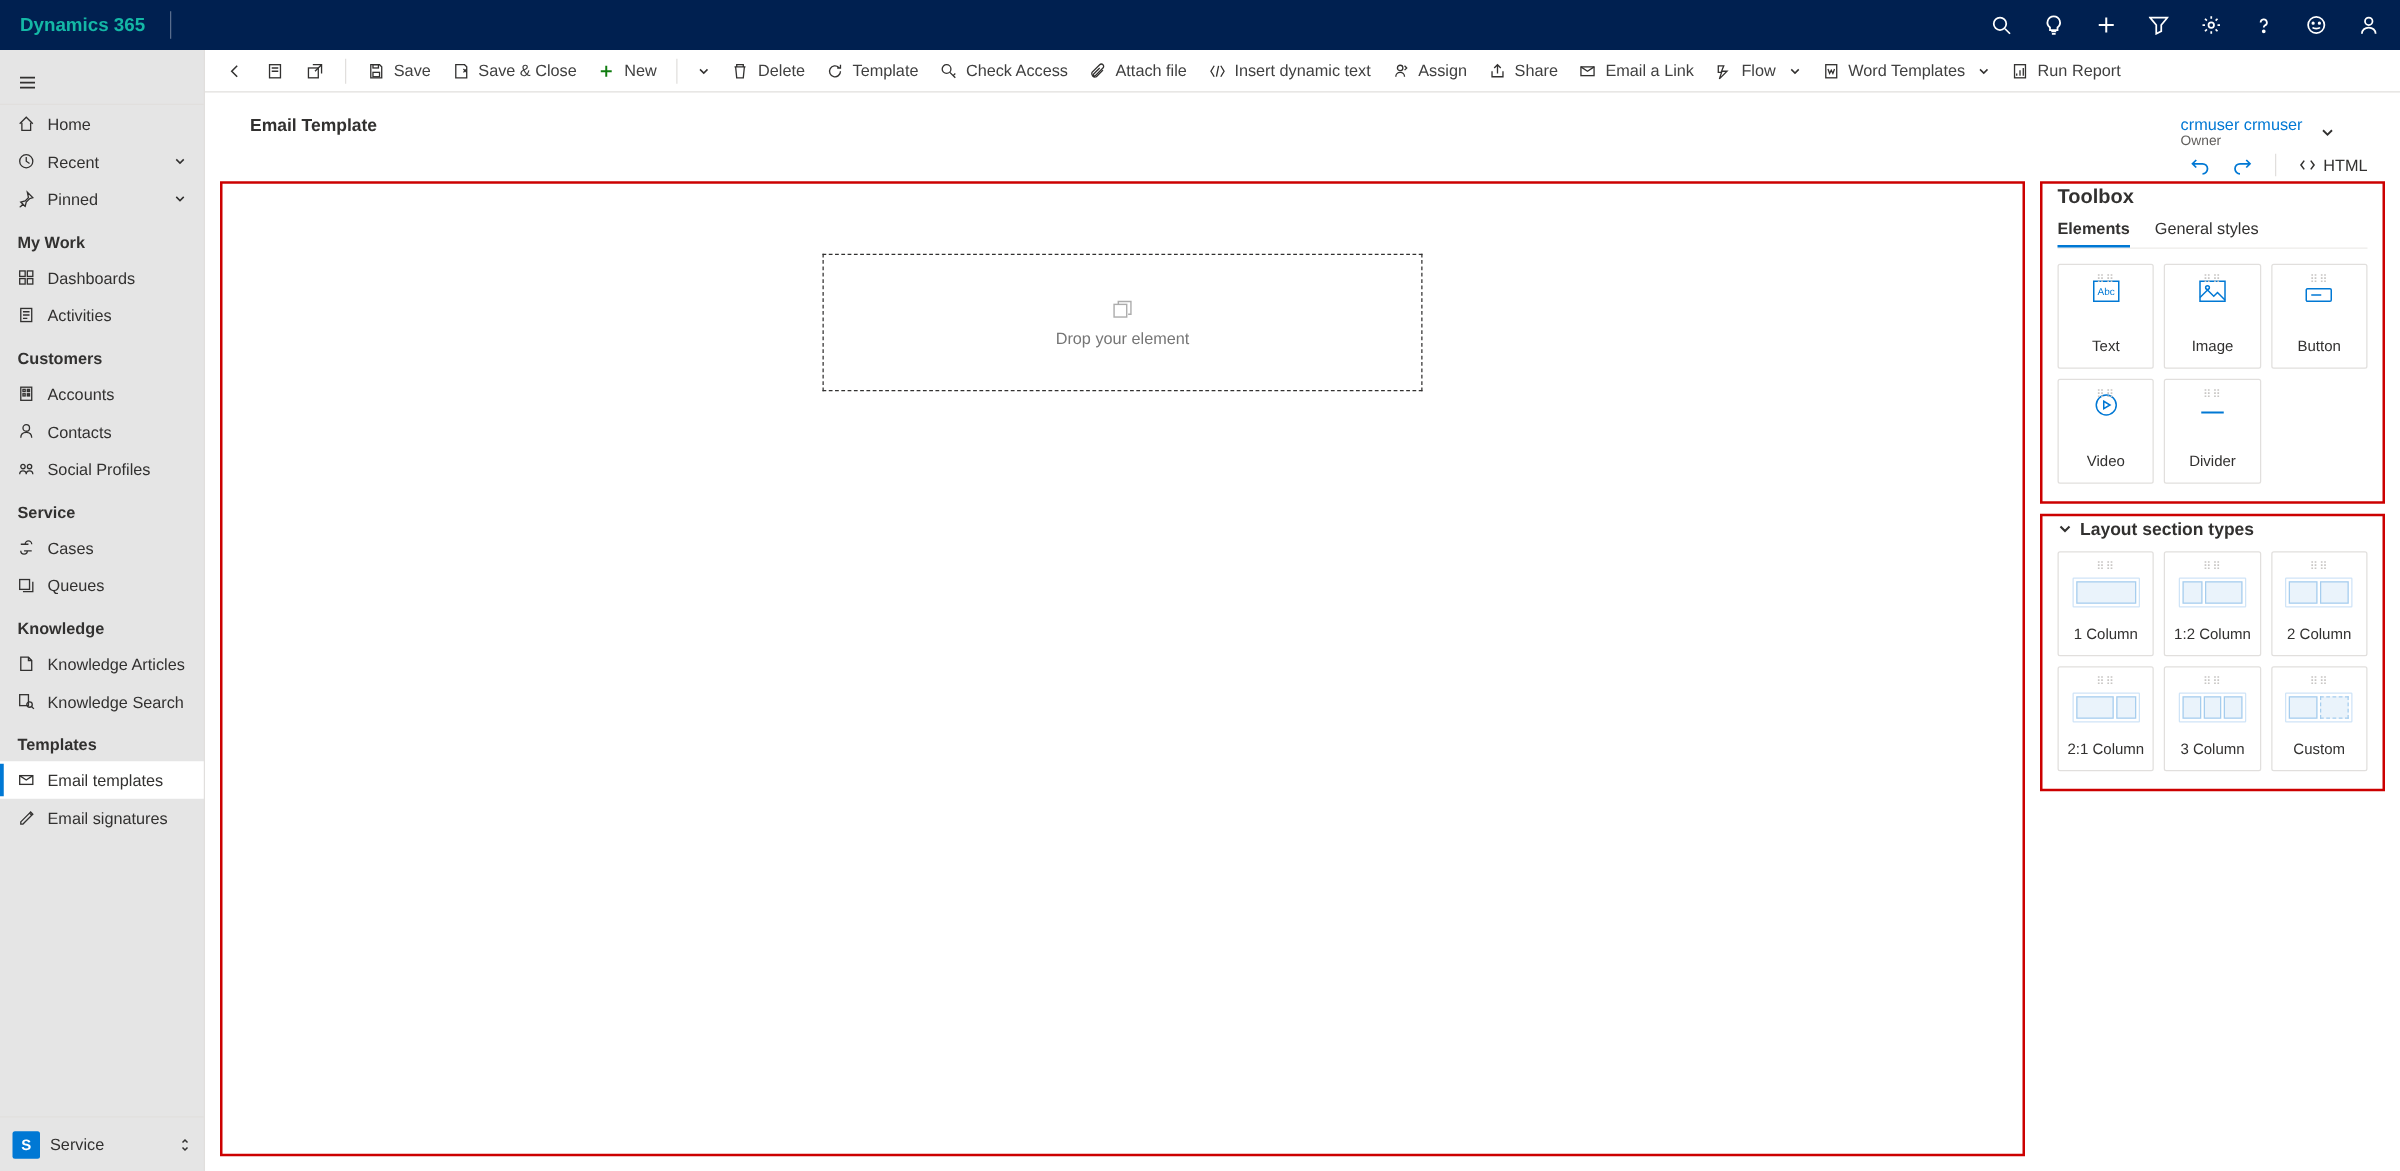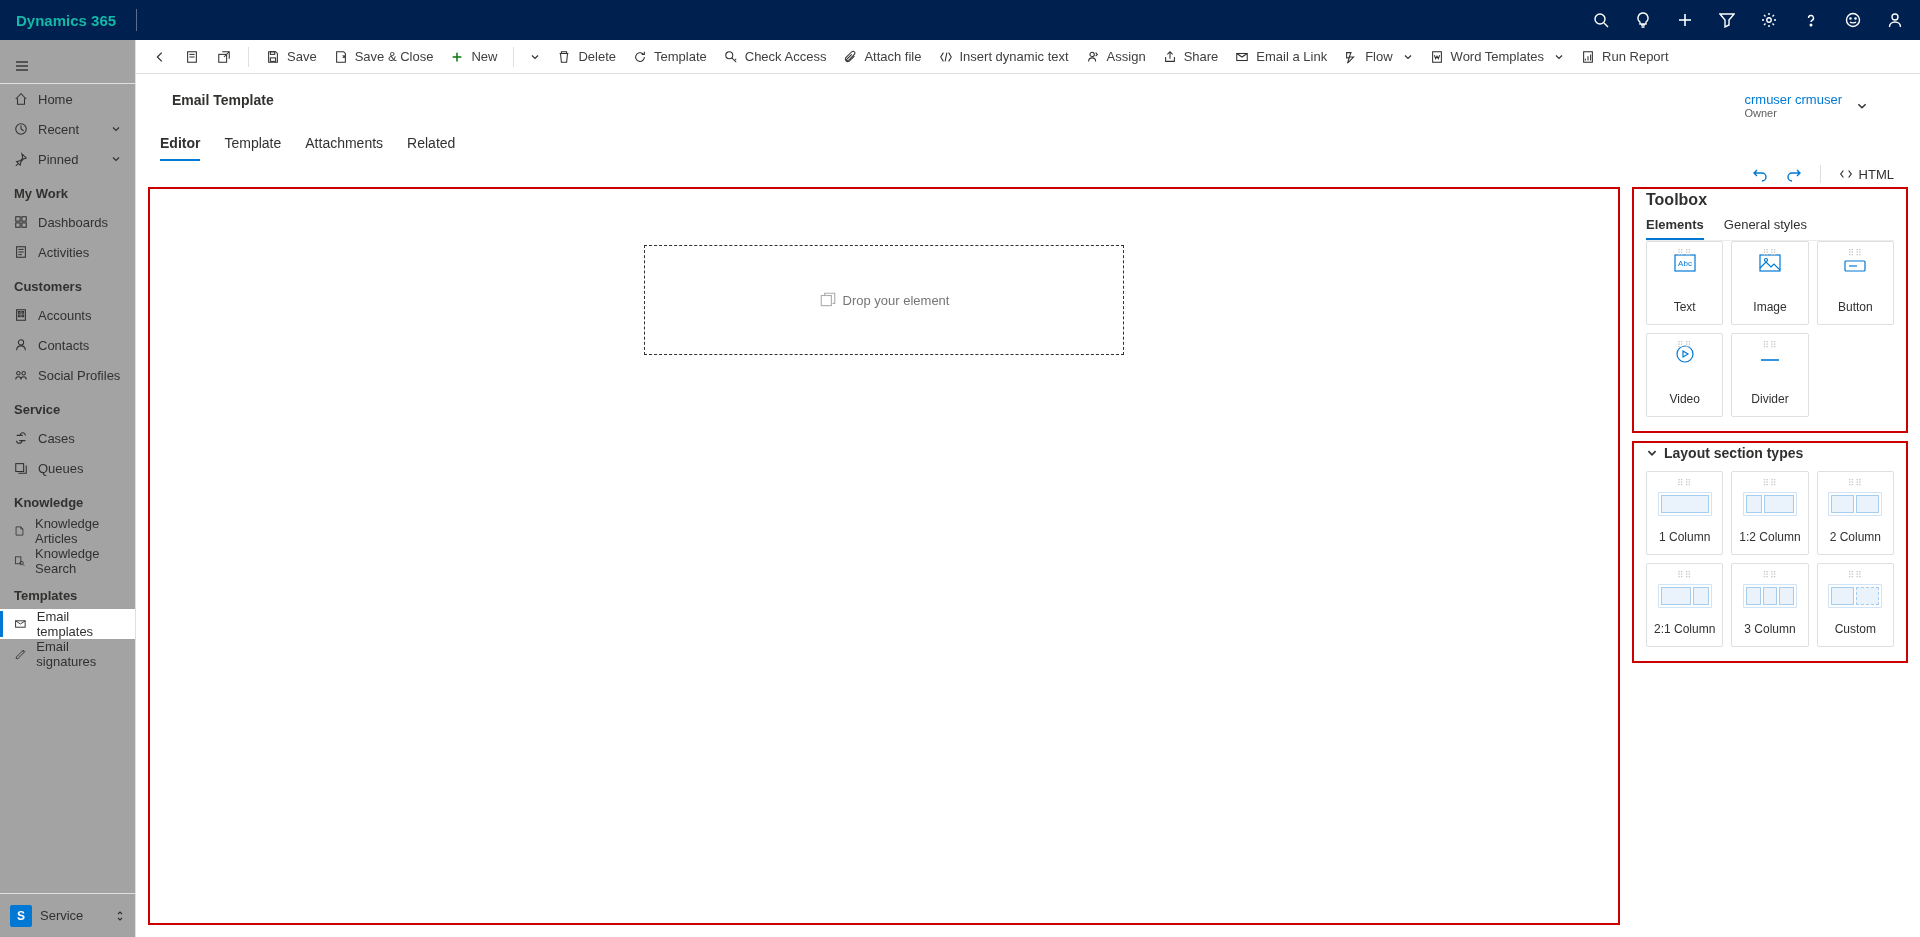--- a/index.html
+++ b/index.html
@@ -10,21 +10,21 @@
   justify-content: space-between; padding: 0 16px; color: #14b8a6;
 }
 .top-bar-left { display: flex; align-items: center; gap: 20px; }
 .top-bar-title { font-size: 15px; font-weight: 600; }
 .top-bar-divider { width: 1px; height: 22px; background: rgba(255,255,255,0.35); }
 .top-icons { display: flex; gap: 24px; align-items: center; }
 .top-icons span { display:inline-flex; width:18px; height:18px; align-items:center; justify-content:center; cursor:pointer; }
 
 .shell { display: flex; height: calc(100% - 40px); }
 
-.sidebar { width: 136px; background: #a3a3a3; border-right: 1px solid #e1dfdd; display:flex; flex-direction:column; justify-content:space-between; }
+.sidebar { width: 164px; background: #e5e5e5; border-right: 1px solid #e1dfdd; display:flex; flex-direction:column; justify-content:space-between; }
 .sidebar-inner { padding-top: 8px; }
 .hamburger-row { height: 36px; display:flex; align-items:center; padding-left: 14px; border-bottom:1px solid #e1dfdd; }
 .nav-item { display:flex; align-items:center; gap:10px; height:30px; padding: 0 14px; font-size: 13px; cursor:pointer; position:relative;}
 .nav-item.selected { background:#fff; }
 .nav-item.selected::before { content:""; position:absolute; left:0; top:2px; bottom:2px; width:3px; background:#0078d4; }
 .nav-expander { margin-left:auto; }
 .nav-section { font-size: 13px; font-weight:600; padding: 12px 14px 6px; color:#323130; }
 .area-switcher { height: 44px; border-top:1px solid #e1dfdd; display:flex; align-items:center; gap:8px; padding:0 10px; }
 .area-badge { width:22px; height:22px; background:#0078d4; color:#fff; font-size:12px; font-weight:600; display:flex; align-items:center; justify-content:center; border-radius:2px;}
 .area-updown { margin-left:auto; }
@@ -48,27 +48,27 @@
 .tabs { display:flex; gap:24px; padding: 16px 24px 0 24px; border-bottom: none; font-size:14px; }
 .tab { padding-bottom:8px; cursor:pointer; }
 .tab.active { font-weight:600; border-bottom:2px solid #0078d4; }
 
 .editor-controls { display:flex; justify-content:flex-end; gap:18px; padding:4px 26px 4px 0; font-size:13px; align-items:center;}
 .editor-controls .sep { width:1px; height:18px; background:#e1dfdd; }
 
 .workspace { flex:1; display:flex; gap:12px; padding: 0 12px 12px 12px; }
 
 .canvas-frame { flex:1; border:2px solid #c00; position:relative; }
-.dropzone { position:absolute; left:50%; top:56px; transform:translateX(-50%); width:480px; height:110px; border:1px dashed #323130; display:flex; flex-direction:row; align-items:center; justify-content:center; gap:6px; color:#767676; font-size:13px;}
+.dropzone { position:absolute; left:50%; top:56px; transform:translateX(-50%); width:480px; height:110px; border:1px dashed #323130; display:flex; flex-direction:column; align-items:center; justify-content:center; gap:6px; color:#767676; font-size:13px;}
 .dropzone svg { opacity:.6; }
 
 .right-col { width:276px; display:flex; flex-direction:column; gap:8px; }
 .panel-frame { border:2px solid #c00; padding:2px 12px 14px; }
 .panel-title { font-size:16px; font-weight:600; margin-bottom:8px; }
-.panel-tabs { display:flex; gap:20px; font-size:13px; border-bottom:1px solid #edebe9; margin-bottom:0;}
+.panel-tabs { display:flex; gap:20px; font-size:13px; border-bottom:1px solid #edebe9; margin-bottom:12px;}
 .panel-tab { padding-bottom:6px; cursor:pointer; }
 .panel-tab.active { font-weight:600; border-bottom:2px solid #0078d4; }
 
 .tool-grid { display:grid; grid-template-columns: repeat(3, 1fr); gap:8px; }
 .tool-card { border:1px solid #e1dfdd; border-radius:2px; height:84px; display:flex; flex-direction:column; align-items:center; justify-content:flex-end; padding:10px 4px; font-size:12px; cursor:grab; text-align:center; position:relative;}
 .tool-card .grip { position:absolute; top:6px; letter-spacing:1px; font-size:9px; color:#c8c6c4;}
 .tool-card .tool-ico { margin-bottom:28px; }
 
 .section-header { display:flex; align-items:center; gap:6px; font-size:14px; font-weight:600; margin-bottom:10px; }
 .layout-card .preview { width:54px; height:24px; border:1px solid #cfe4f7; border-radius:1px; display:flex; gap:2px; padding:2px; margin-bottom:14px;}
@@ -456,26 +456,20 @@
         <div>
           <div class="owner-name">crmuser crmuser</div>
           <div class="owner-label">Owner</div>
         </div>
         <svg width="12" height="12" viewBox="0 0 10 10" stroke="#323130" fill="none" stroke-width="1.2">
             <path d="M2 3.5L5 6.5 8 3.5"></path>
           </svg>
       </div>
     </div>
 
-    <div class="tabs">
-      <div class="tab active">Editor</div>
-      <div class="tab">Template</div>
-      <div class="tab">Attachments</div>
-      <div class="tab">Related</div>
-    </div>
 
     <div class="editor-controls">
       <span class="blue">
           <svg width="16" height="16" viewBox="0 0 16 16" stroke="currentColor" fill="none" stroke-width="1.4">
             <path d="M5 4L2 7l3 3M2 7h8a4 4 0 0 1 0 8"></path>
           </svg>
         </span>
       <span class="blue">
           <svg width="16" height="16" viewBox="0 0 16 16" stroke="currentColor" fill="none" stroke-width="1.4">
             <path d="M11 4l3 3-3 3M14 7H6a4 4 0 0 0 0 8"></path>

